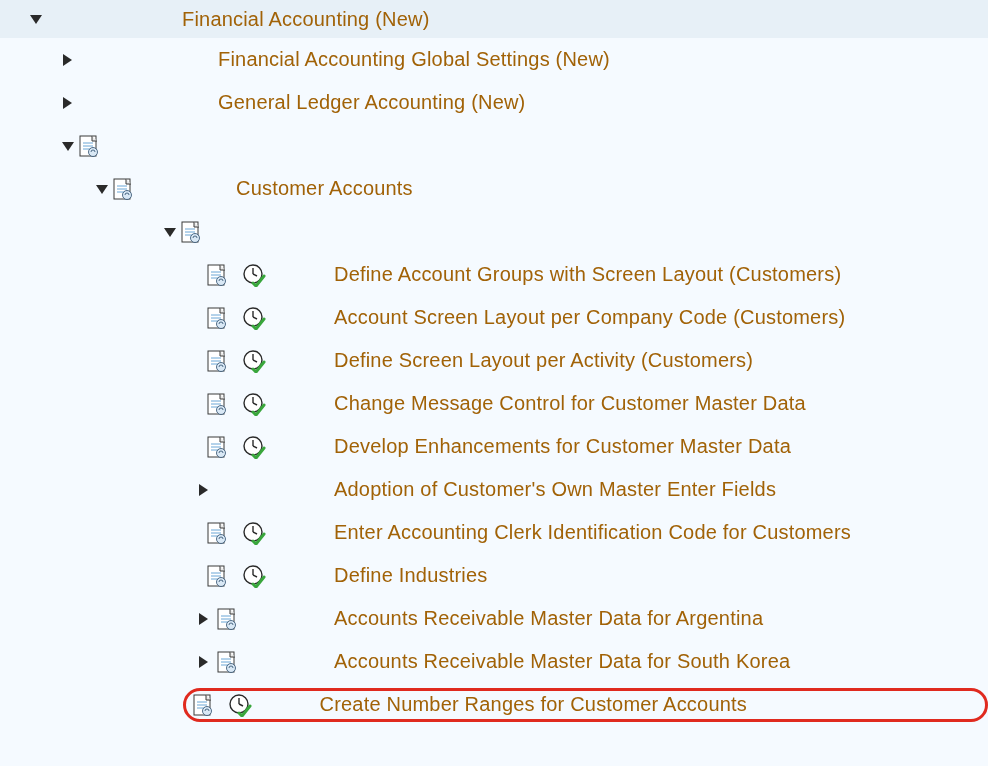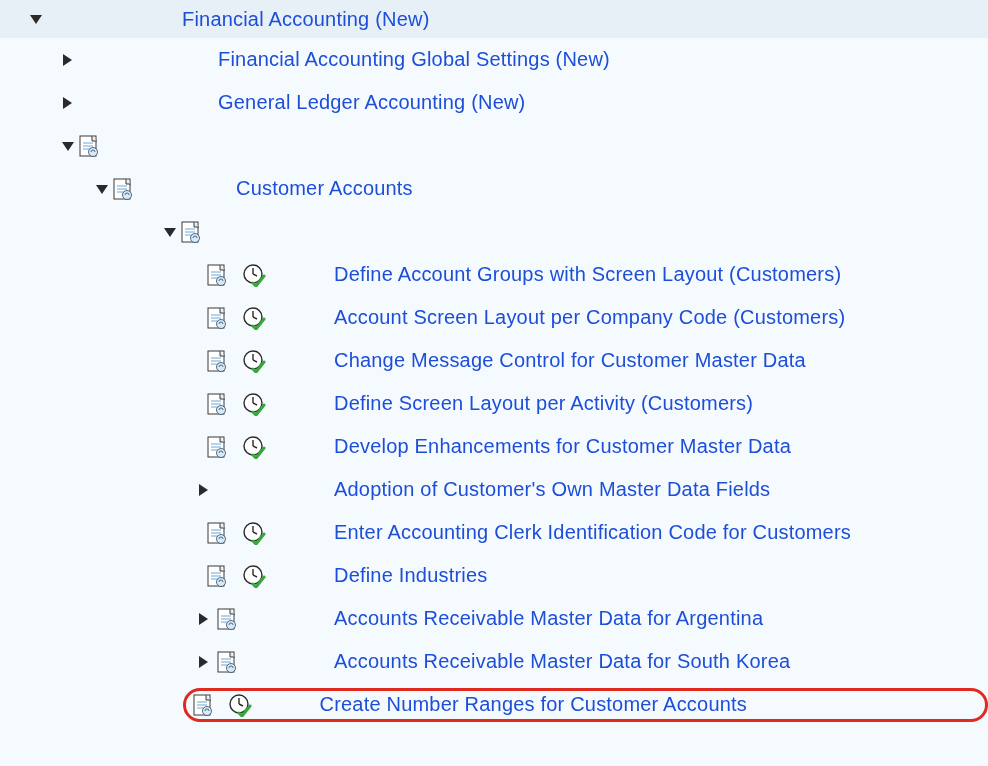--- a/index.html
+++ b/index.html
@@ -41,21 +41,21 @@
     align-items: center;
   }
   .slot-narrow {
     width: 30px;
     display: inline-flex;
     justify-content: flex-start;
     align-items: center;
   }
   .pad { display:inline-block; }
   .label {
-    color: #1d4ed8;
+    color: #a16207;
     font-weight: 400;
     letter-spacing: 0.2px;
   }
   .highlight-wrap {
     position: relative;
     display: inline-flex;
     align-items: center;
     border: 3px solid #e02a1f;
     border-radius: 22px;
     padding: 2px 18px 2px 6px;
@@ -213,64 +213,64 @@
         <svg width="22" height="22">
           <use href="#doc-icon"></use>
         </svg>
       </span>
     <span class="slot">
         <svg width="24" height="24">
           <use href="#clock-icon"></use>
         </svg>
       </span>
     <span class="pad" style="width:56px"></span>
+    <span class="label">Define Screen Layout per Activity (Customers)</span>
+  </div>
+
+  <div class="row">
+    <span class="indent" style="width:206px"></span>
+    <span class="slot">
+        <svg width="22" height="22">
+          <use href="#doc-icon"></use>
+        </svg>
+      </span>
+    <span class="slot">
+        <svg width="24" height="24">
+          <use href="#clock-icon"></use>
+        </svg>
+      </span>
+    <span class="pad" style="width:56px"></span>
     <span class="label">Change Message Control for Customer Master Data</span>
   </div>
 
   <div class="row">
     <span class="indent" style="width:206px"></span>
     <span class="slot">
         <svg width="22" height="22">
           <use href="#doc-icon"></use>
         </svg>
       </span>
     <span class="slot">
         <svg width="24" height="24">
           <use href="#clock-icon"></use>
         </svg>
       </span>
     <span class="pad" style="width:56px"></span>
-    <span class="label">Define Screen Layout per Activity (Customers)</span>
-  </div>
-
-  <div class="row">
-    <span class="indent" style="width:206px"></span>
-    <span class="slot">
-        <svg width="22" height="22">
-          <use href="#doc-icon"></use>
-        </svg>
-      </span>
-    <span class="slot">
-        <svg width="24" height="24">
-          <use href="#clock-icon"></use>
-        </svg>
-      </span>
-    <span class="pad" style="width:56px"></span>
     <span class="label">Develop Enhancements for Customer Master Data</span>
   </div>
 
   <div class="row">
     <span class="indent" style="width:194px"></span>
     <span class="tw">
         <svg width="18" height="18">
           <use href="#tri-right"></use>
         </svg>
       </span>
     <span class="pad" style="width:120px"></span>
-    <span class="label">Adoption of Customer's Own Master Data Fields</span>
+    <span class="label">Adoption of Customer's Own Master Enter Fields</span>
   </div>
 
   <div class="row">
     <span class="indent" style="width:206px"></span>
     <span class="slot">
         <svg width="22" height="22">
           <use href="#doc-icon"></use>
         </svg>
       </span>
     <span class="slot">

